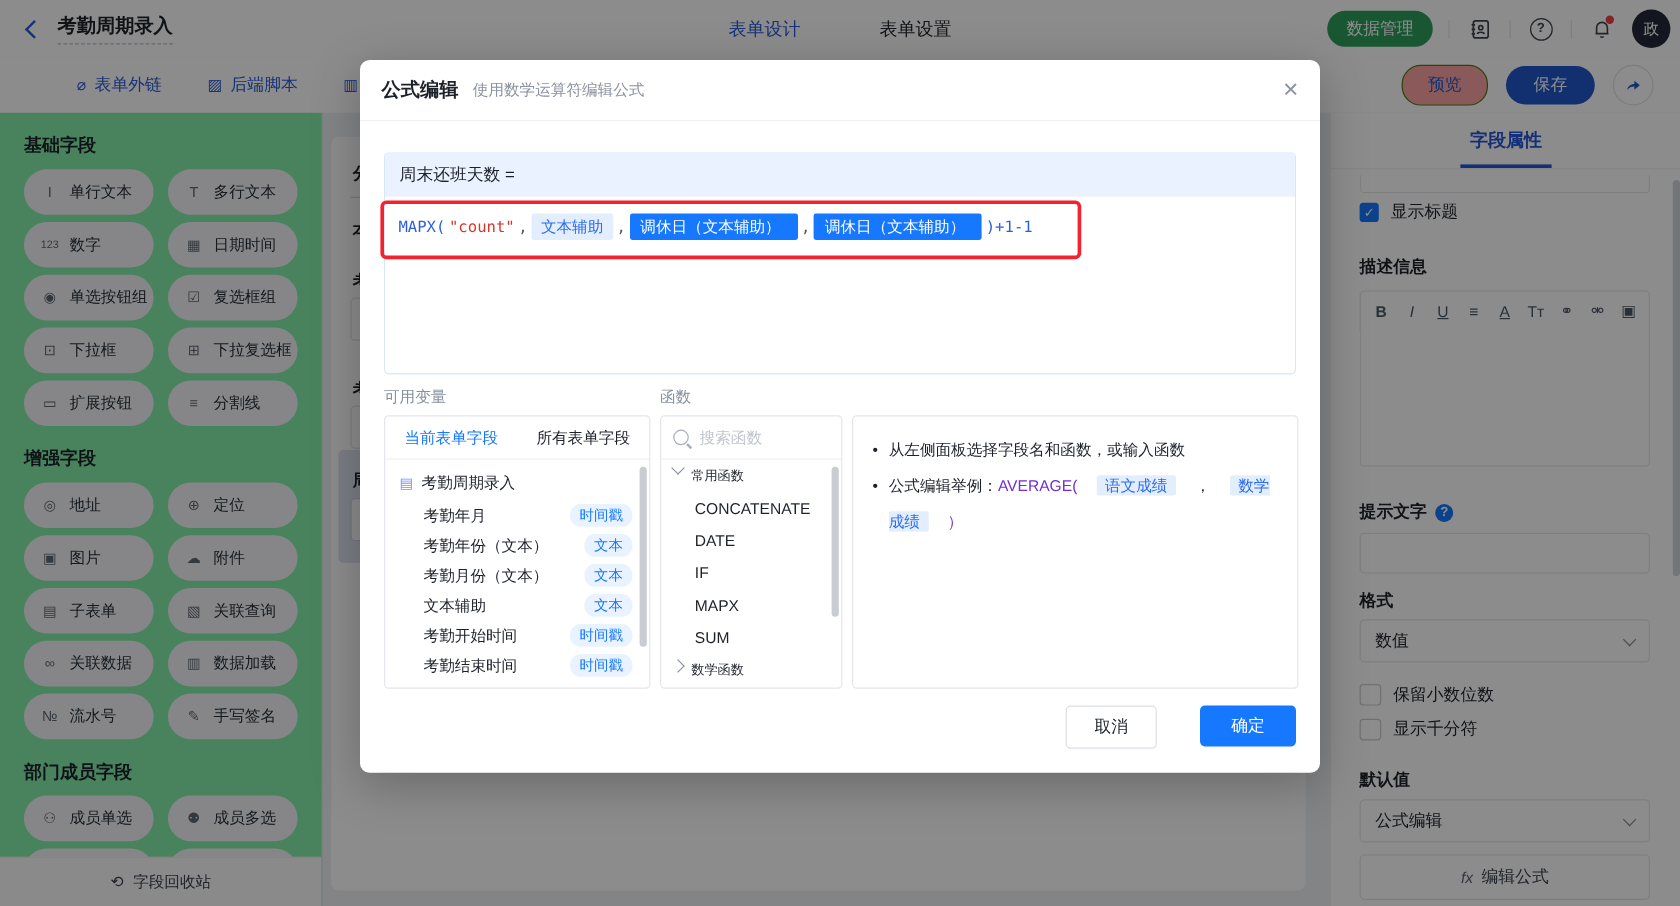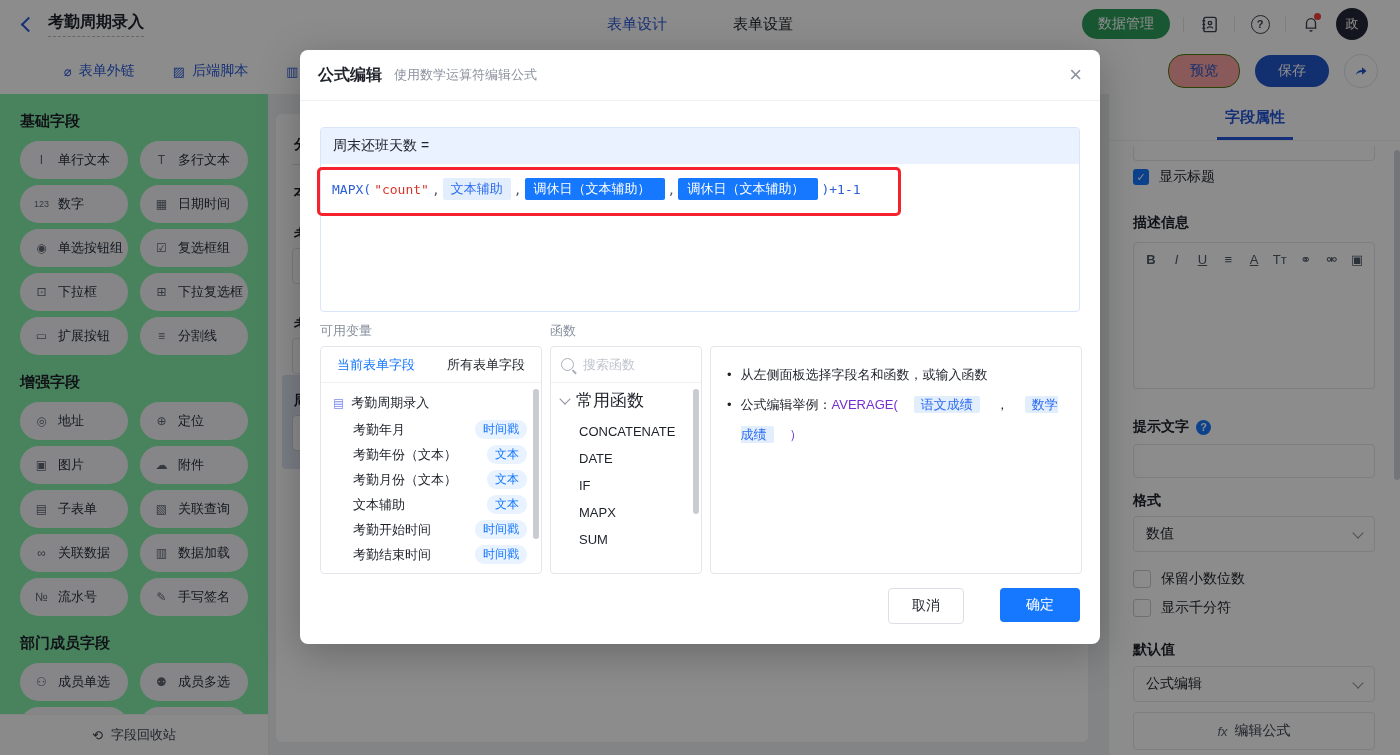--- a/index.html
+++ b/index.html
@@ -8,21 +8,21 @@
        font-size:14px;color:#1d2129;background:#eef0f4}
   
   .topbar{position:absolute;top:0;left:0;width:1400px;height:48px;background:#fff;
           display:flex;align-items:center;z-index:1}
   .back-btn{width:28px;height:28px;margin-left:14px;display:flex;align-items:center;justify-content:center;cursor:pointer}
   .chev-l{width:9px;height:9px;border-left:2px solid #2b5bd7;border-bottom:2px solid #2b5bd7;transform:rotate(45deg)}
   .doc-title{font-size:16px;font-weight:bold;margin-left:6px;border-bottom:1px dashed #b8bcc4;padding-bottom:3px}
   .top-tabs{position:absolute;left:0;right:0;display:flex;justify-content:center;gap:66px;pointer-events:none}
   .top-tab{font-size:15px;color:#1d2129;pointer-events:auto;cursor:pointer}
   .top-tab.active{color:#2b5bd7}
-  .top-right{margin-left:auto;display:flex;align-items:center;gap:13px;padding-right:32px}
+  .top-right{margin-left:auto;display:flex;align-items:center;gap:13px;padding-right:8px}
   .pill-green{height:30px;border-radius:16px;background:#2e9e5b;color:#fff;display:flex;align-items:center;
               padding:0 16px;font-size:14px;cursor:pointer}
   .vdiv{width:1px;height:15px;background:#e5e6eb}
   .top-ic{width:24px;height:24px;display:flex;align-items:center;justify-content:center;color:#3d434e;cursor:pointer;position:relative}
   .qmark{width:17px;height:17px;border:1.5px solid #3d434e;border-radius:50%;display:flex;align-items:center;
          justify-content:center;font-size:11px;font-weight:bold}
   .bell-dot{position:absolute;top:1px;right:2px;width:7px;height:7px;border-radius:50%;background:#f53f3f}
   .avatar{width:32px;height:32px;border-radius:50%;background:#23293a;color:#fff;display:flex;align-items:center;
           justify-content:center;font-size:13px;cursor:pointer}
   
@@ -90,21 +90,21 @@
   .doc-ic{color:#7b8bf2;font-size:12px}
   .tr-item{display:flex;align-items:flex-end;justify-content:space-between;padding:3px 14px 3px 32px;font-size:13px;cursor:pointer}
   .badge{font-size:12px;background:#e8f3ff;color:#1677ff;border-radius:9px;padding:1px 8px;white-space:nowrap}
   .scrollthumb{position:absolute;right:2px;width:6px;border-radius:3px;background:#c9ccd3;cursor:pointer}
   .f-search{display:flex;align-items:center;gap:7px;height:35px;border-bottom:1px solid #f0f0f0;padding:0 10px}
   .search-g{width:11px;height:11px;border:1.5px solid #a9aeb8;border-radius:50%;position:relative;flex:none}
   .search-g::after{content:"";position:absolute;width:5px;height:1.5px;background:#a9aeb8;transform:rotate(45deg);
                    right:-4px;bottom:-2px}
   .f-search input{border:none;outline:none;width:100px;font-size:13px;color:#1d2129;background:transparent}
   ::placeholder{color:#c0c4cc}
-  .fx-group{display:flex;align-items:center;gap:7px;padding:6px 10px;font-size:17px;cursor:pointer}
+  .fx-group{display:flex;gap:7px;padding:6px 10px;font-size:11px;cursor:pointer}
   .fx-item{padding:6px 10px 6px 28px;font-size:13px;cursor:pointer}
   .cv{width:7px;height:7px;border-right:1.5px solid #8a919f;border-bottom:1.5px solid #8a919f;display:inline-block;flex:none}
   .cv.down{transform:rotate(45deg);margin-top:-3px}
   .cv.right{transform:rotate(-45deg)}
   .tips{padding:13px 16px;font-size:13px;line-height:2.3}
   .tip-row{display:flex;align-items:baseline}
   .bullet{margin-right:9px;font-size:13px}
   .tip-fn{color:#722ed1}
   .tip-chip{background:#e3eefc;color:#2b6bf3;border-radius:2px;padding:1px 7px;margin:0 16px;cursor:pointer}
   .m-footer{position:absolute;right:20px;bottom:20px;display:flex;gap:36px}
@@ -461,20 +461,24 @@
     <div>
       <div class="fx-group">
         <span class="cv down"></span>
         <span>常用函数</span>
       </div>
       <div class="fx-item">CONCATENATE</div>
       <div class="fx-item">DATE</div>
       <div class="fx-item">IF</div>
       <div class="fx-item">MAPX</div>
       <div class="fx-item">SUM</div>
+      <div class="fx-group">
+        <span class="cv right"></span>
+        <span>数学函数</span>
+      </div>
 
     </div>
     <div class="scrollthumb" style="top:42px;height:125px"></div>
   </div>
 
   <div class="panel p-tips">
     <div class="tips">
       <div class="tip-row">
         <span class="bullet">•</span>
         <span>从左侧面板选择字段名和函数，或输入函数</span>

